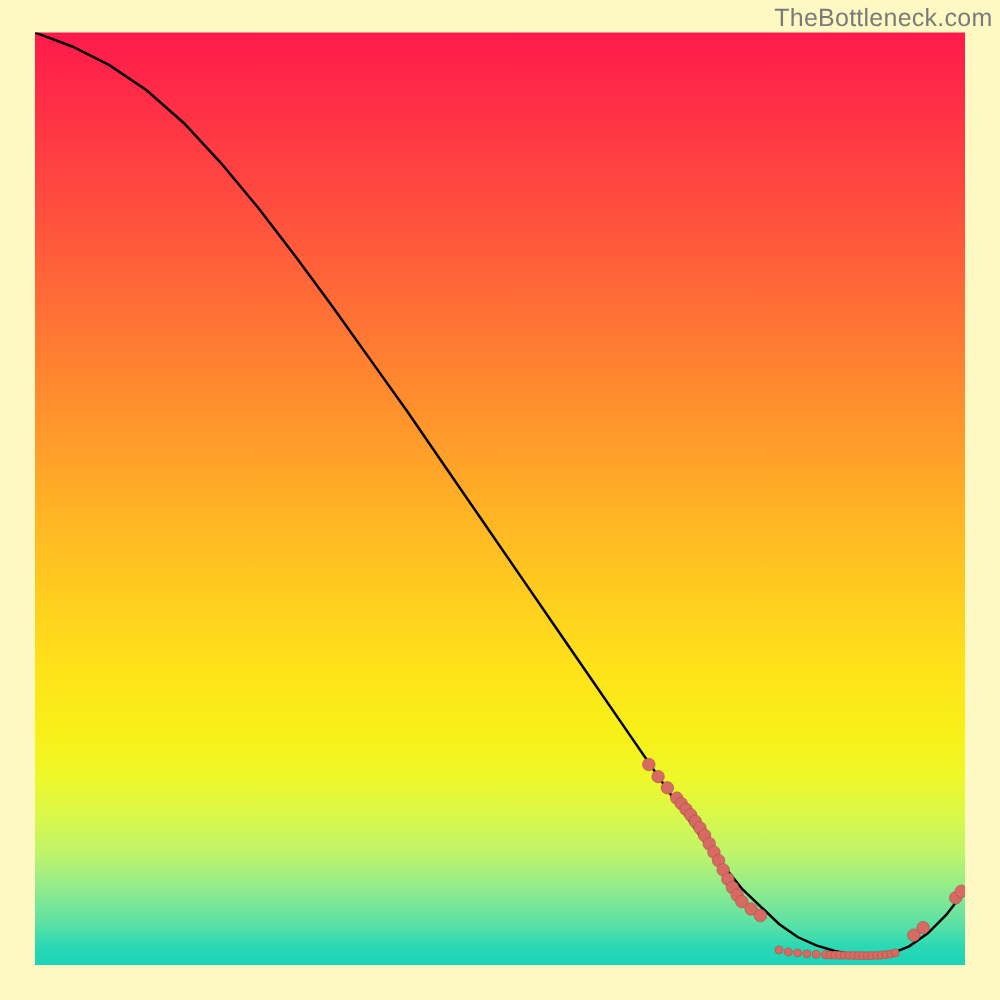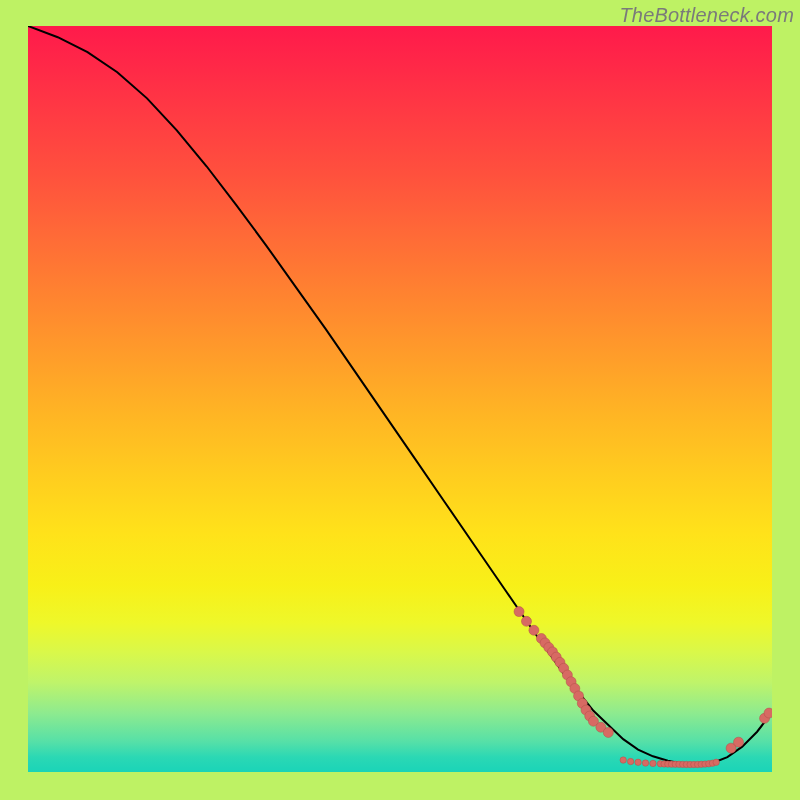--- a/index.html
+++ b/index.html
@@ -8,22 +8,21 @@
     width: 800px;
     height: 800px;
     background: #000;
     overflow: hidden;
     font-family: Arial, Helvetica, sans-serif;
   }
   .wrap {
     position: relative;
     width: 800px;
     height: 800px;
-    background: #bef264;
-    font-style: italic;
+    background: #fef9c3;
   }
   .plot {
     position: absolute;
     left: 28px;
     top: 26px;
     width: 744px;
     height: 746px;
     
     background: linear-gradient(
       to bottom,

